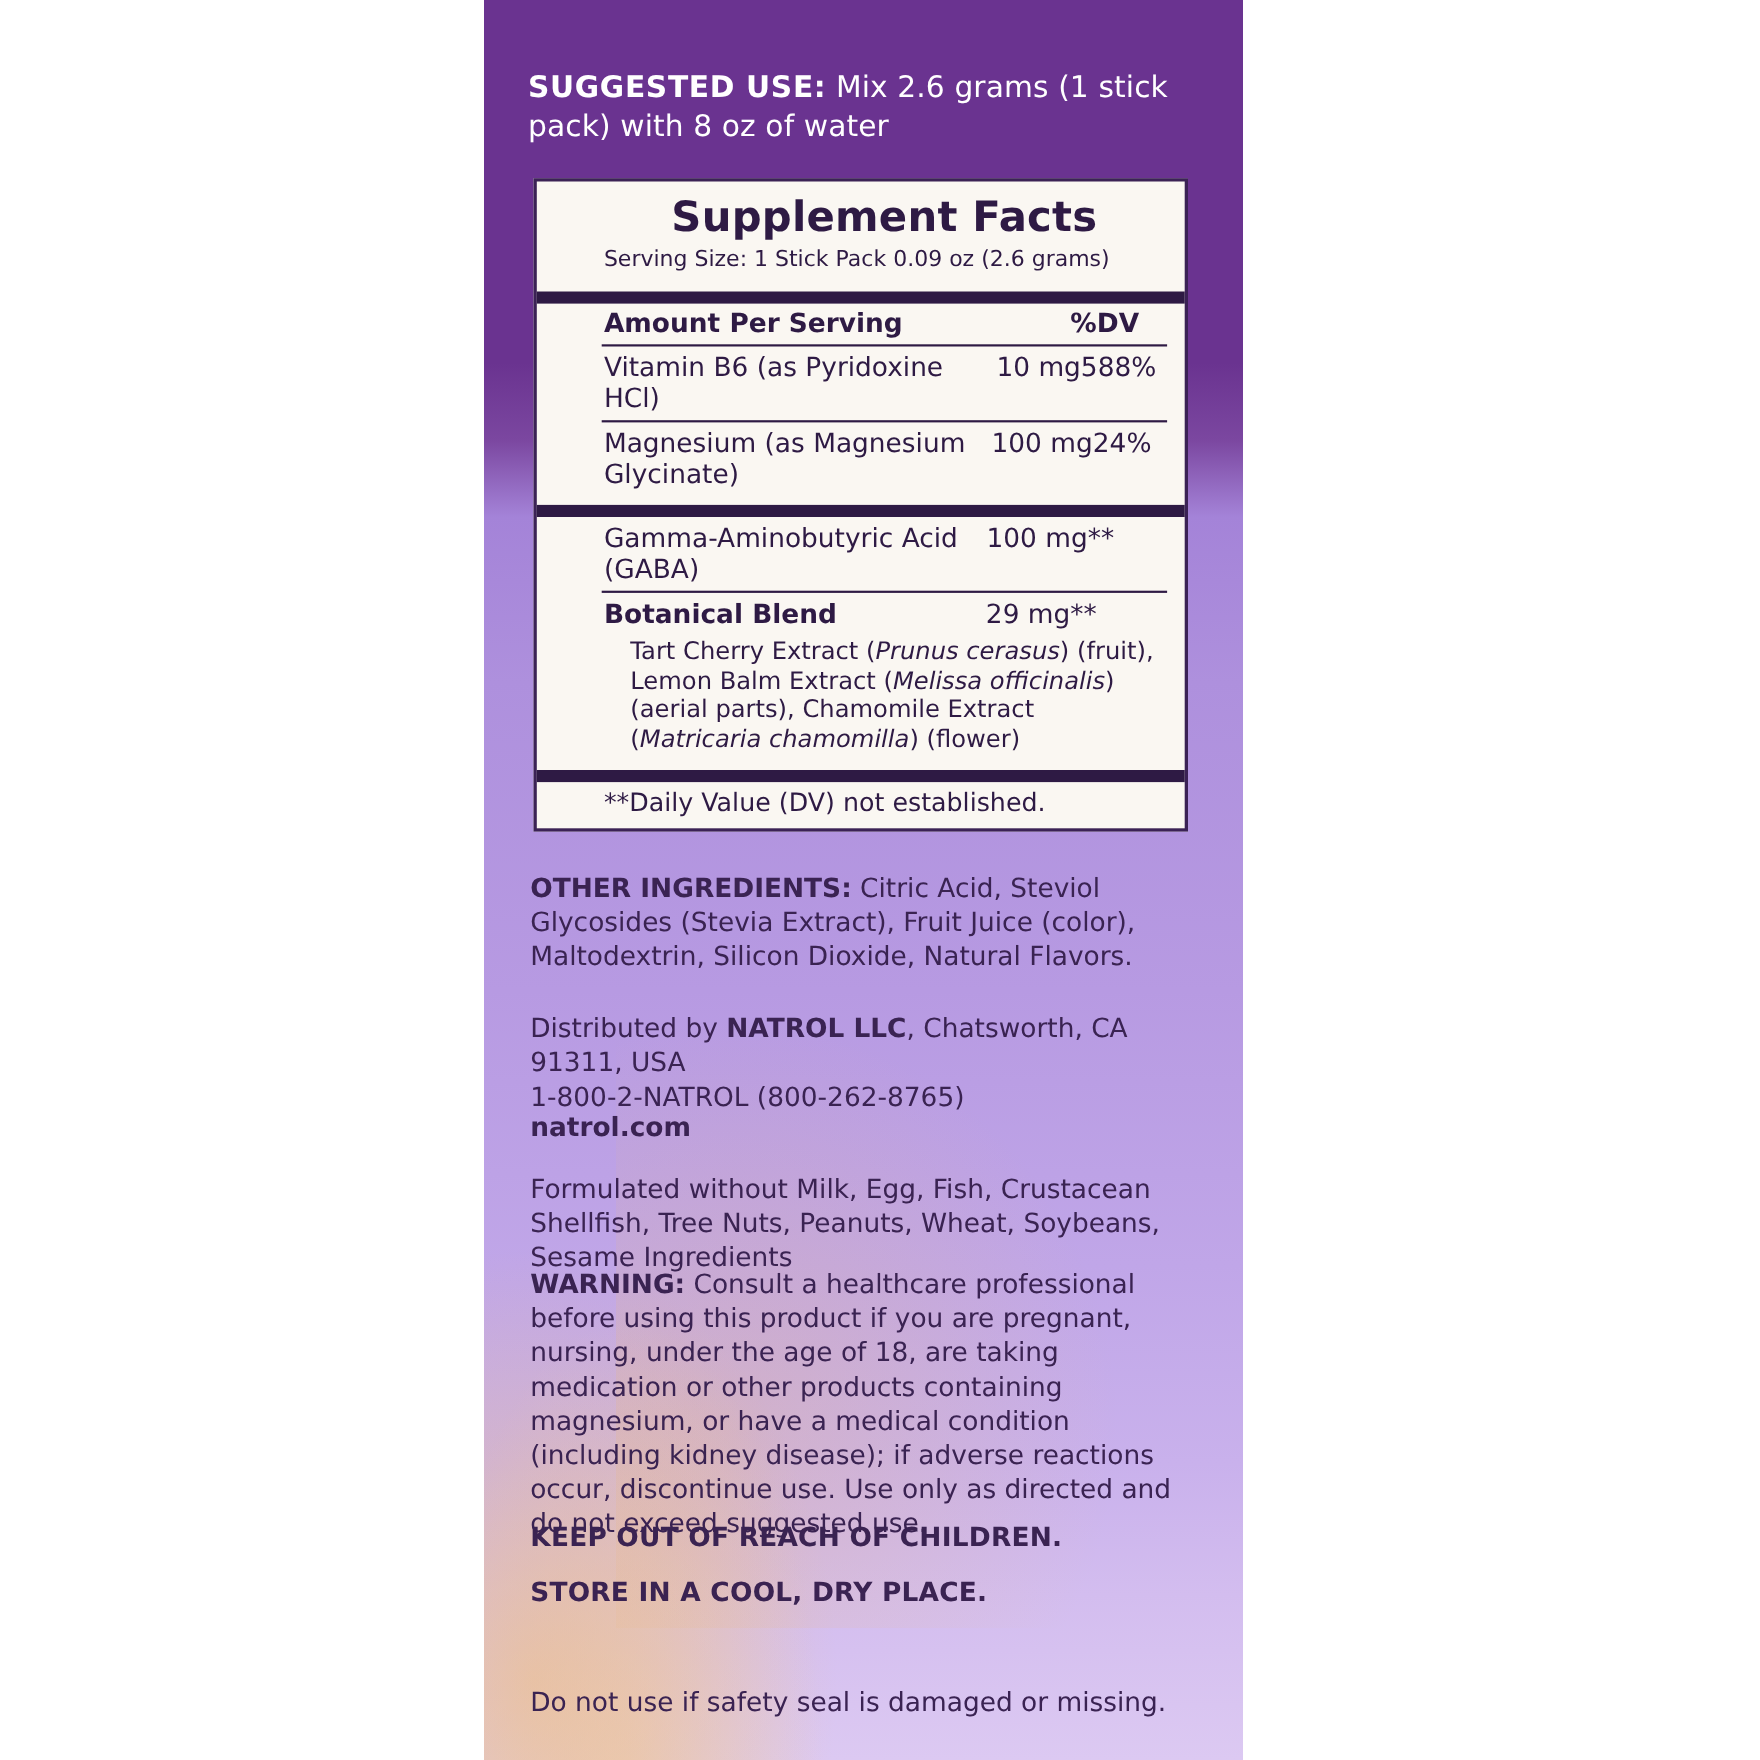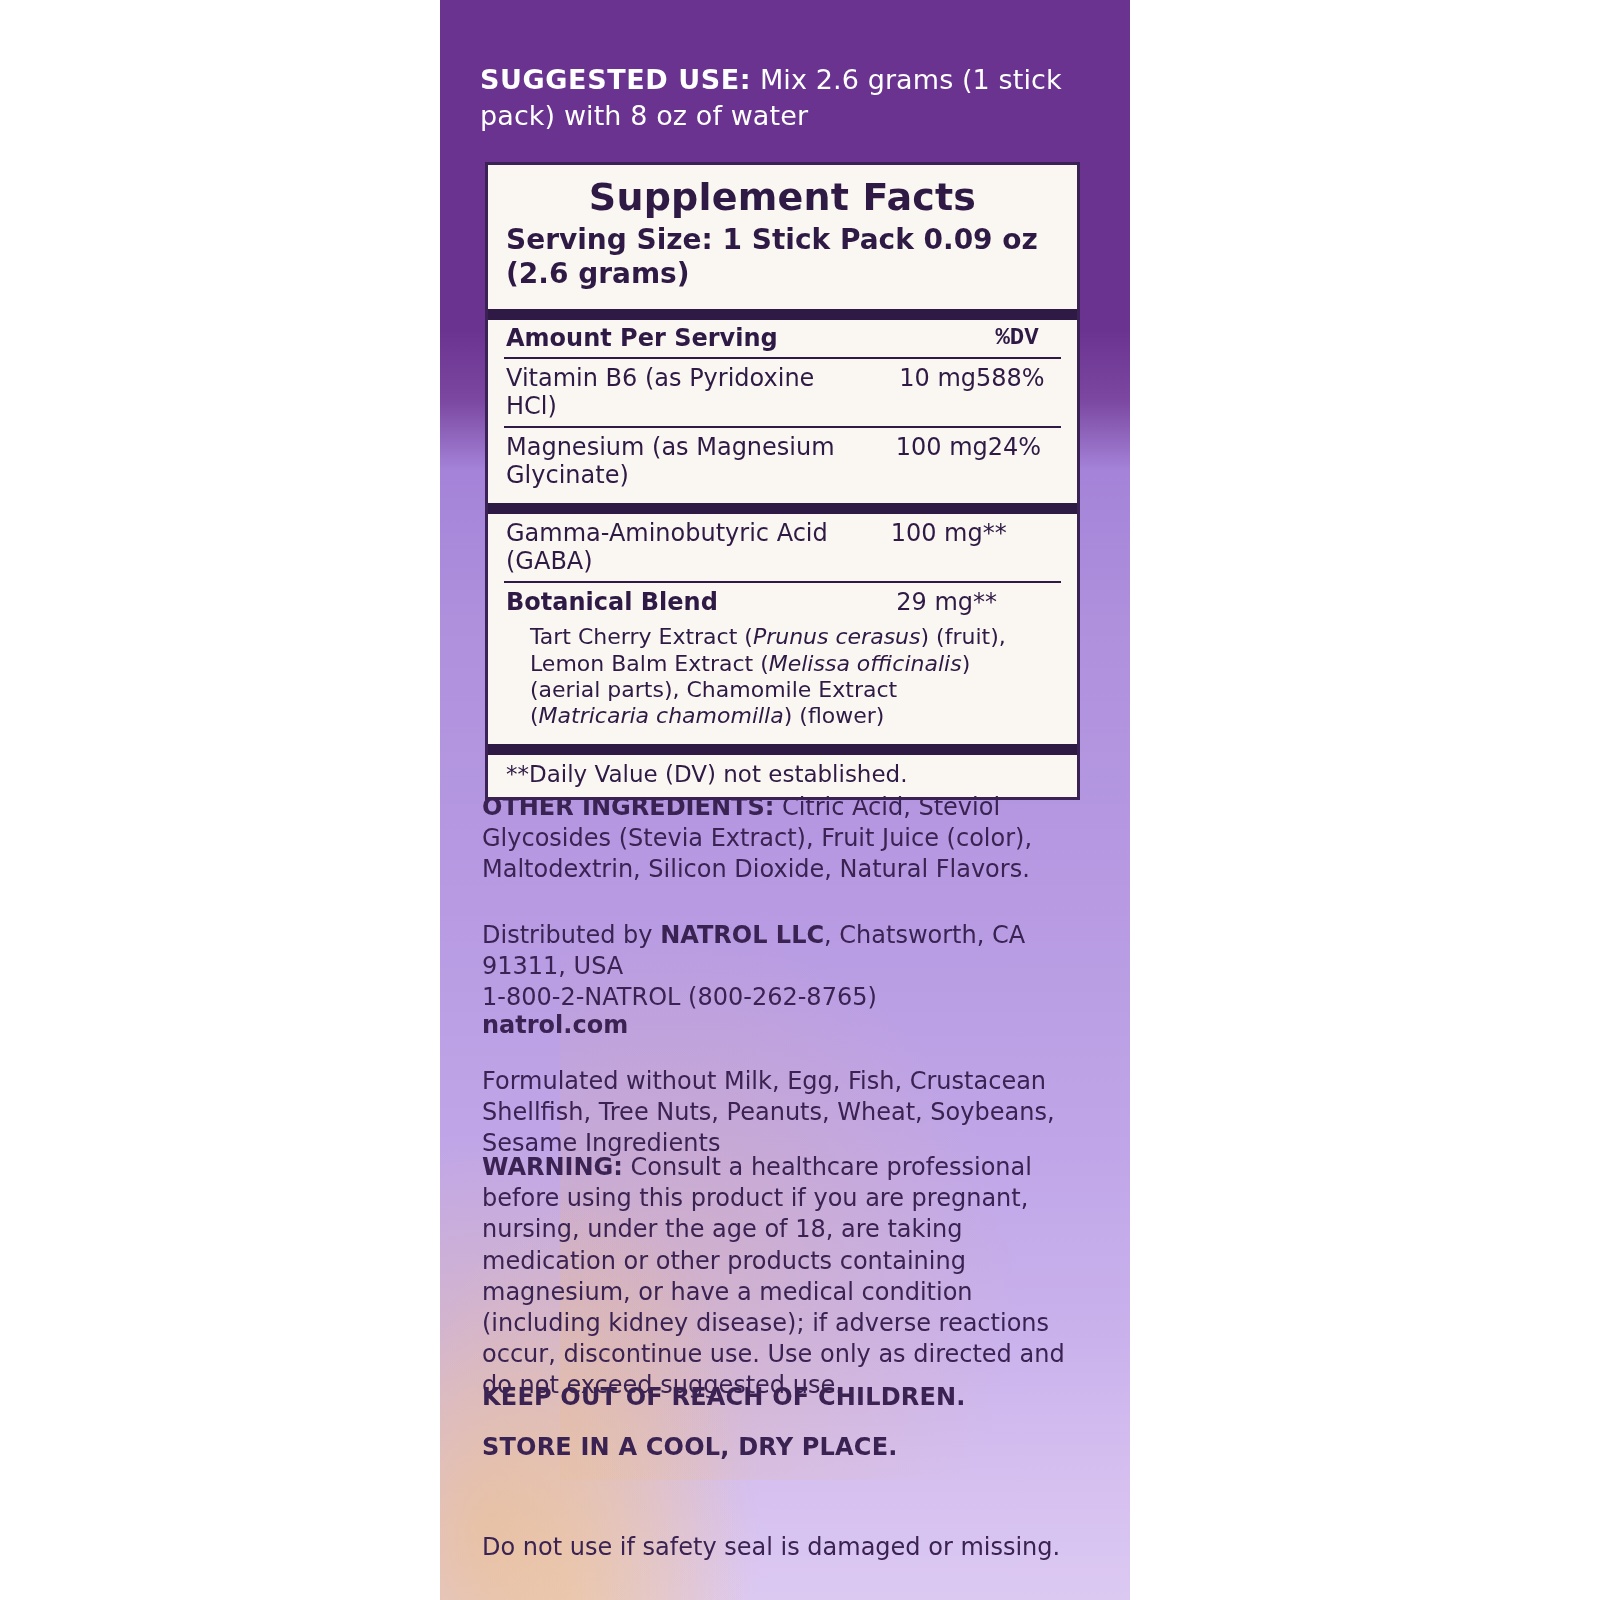--- a/index.html
+++ b/index.html
@@ -84,35 +84,34 @@
     position: absolute;
     left: 45px;
     top: 162px;
     width: 595px;
     background: #faf7f2;
     border: 3px solid #3b2255;
     box-sizing: border-box;
     padding: 6px 0 0 0;
     color: #2e1a44;
   }
-  .sf-inner { padding: 0 16px 10px 16px; }
+  .sf-inner { padding: 0 16px 10px 16px; margin-left: 43px; }
 
   .sf-title {
     text-align: center;
     font-size: 38px;
     font-weight: bold;
     letter-spacing: 0.2px;
     margin: 4px 0 4px 0;
     color: #2e1a44;
   }
   .sf-serv {
-    font-size: 28px;
+    font-size: 20px;
     line-height: 1.22;
     margin-left: 2px;
-    font-weight: bold;
   }
 
   .rule-thick {
     height: 11px;
     background: #2e1a44;
     margin: 8px 0 0 0;
   }
   .rule-thin {
     height: 2px;
     background: #2e1a44;
@@ -122,21 +121,21 @@
   .row {
     display: flex;
     align-items: flex-start;
     font-size: 24px;
     padding: 5px 0 6px 0;
   }
   .row .nm { flex: 1 1 auto; padding-left: 2px; }
   .row .amt { width: 120px; text-align: right; }
   .row .dv { width: 88px; }
   .row.hdr { font-weight: bold; padding: 4px 0 5px 0; }
-  .row.hdr .dv { text-align: center; font-family: Liberation Mono, monospace; }
+  .row.hdr .dv { text-align: left; }
 
   .blend-name { font-weight: bold; }
   .blend-sub {
     font-size: 22px;
     line-height: 1.2;
     padding-left: 26px;
     padding-top: 2px;
     padding-bottom: 6px;
   }
   .ital { font-style: italic; }

